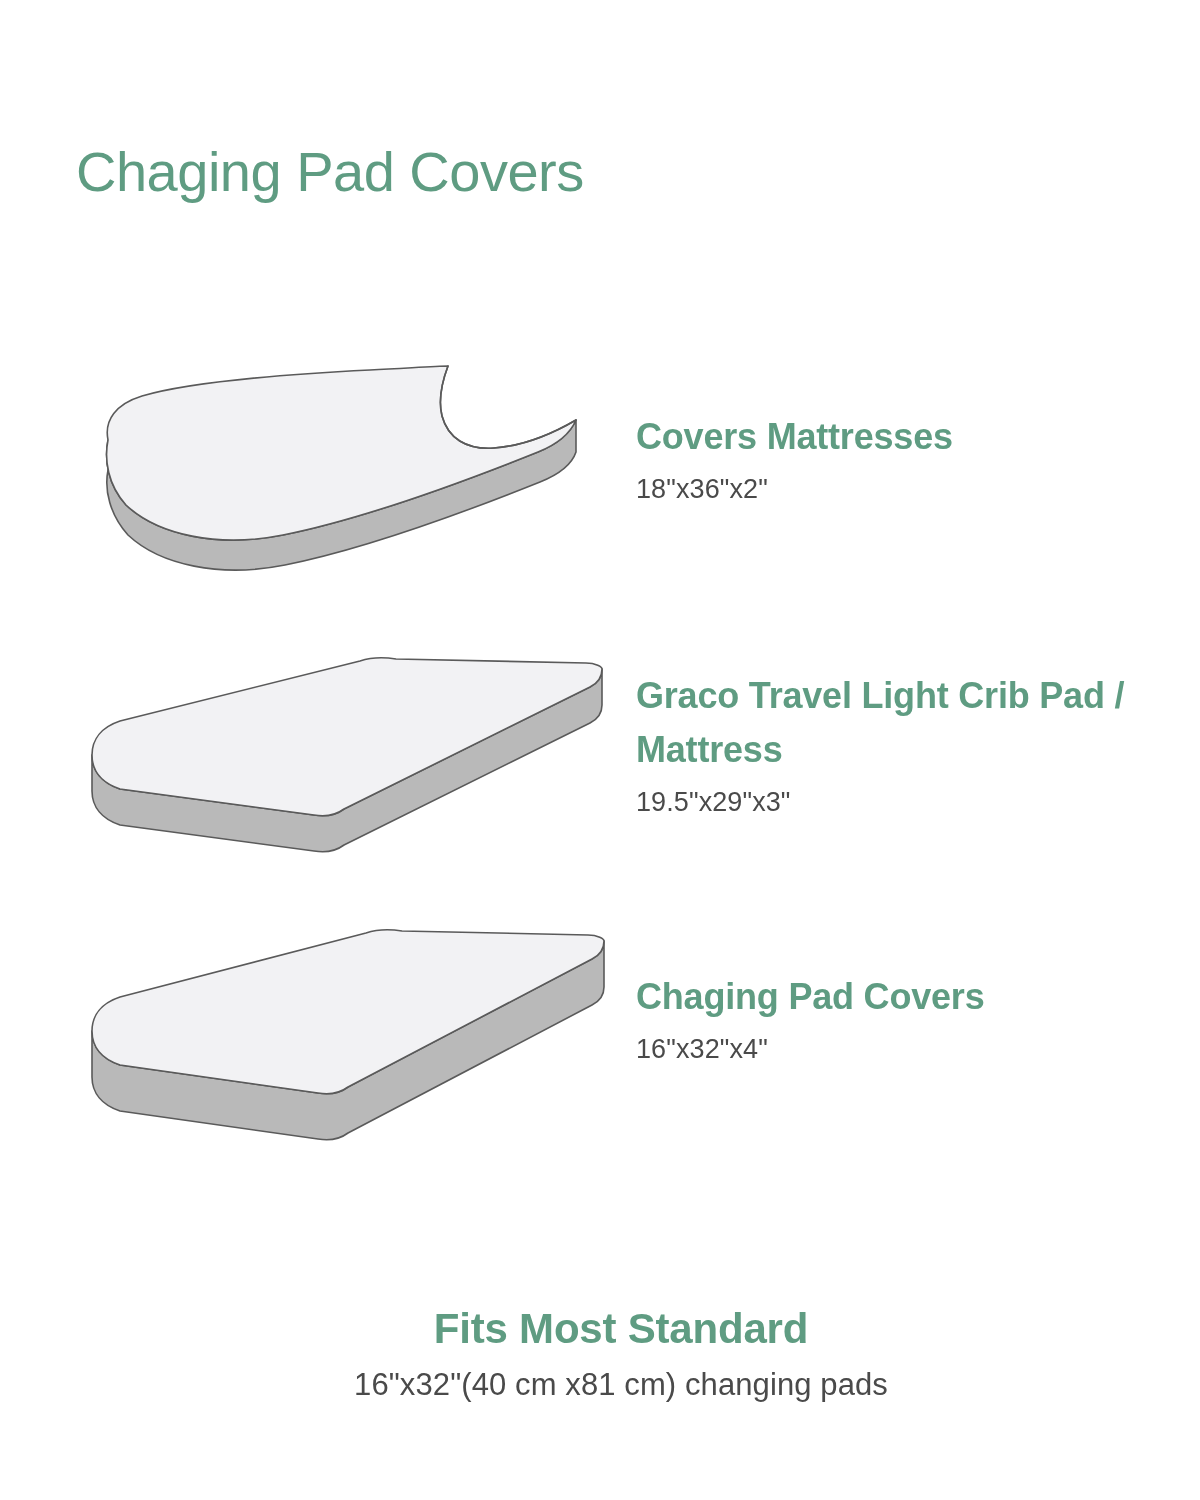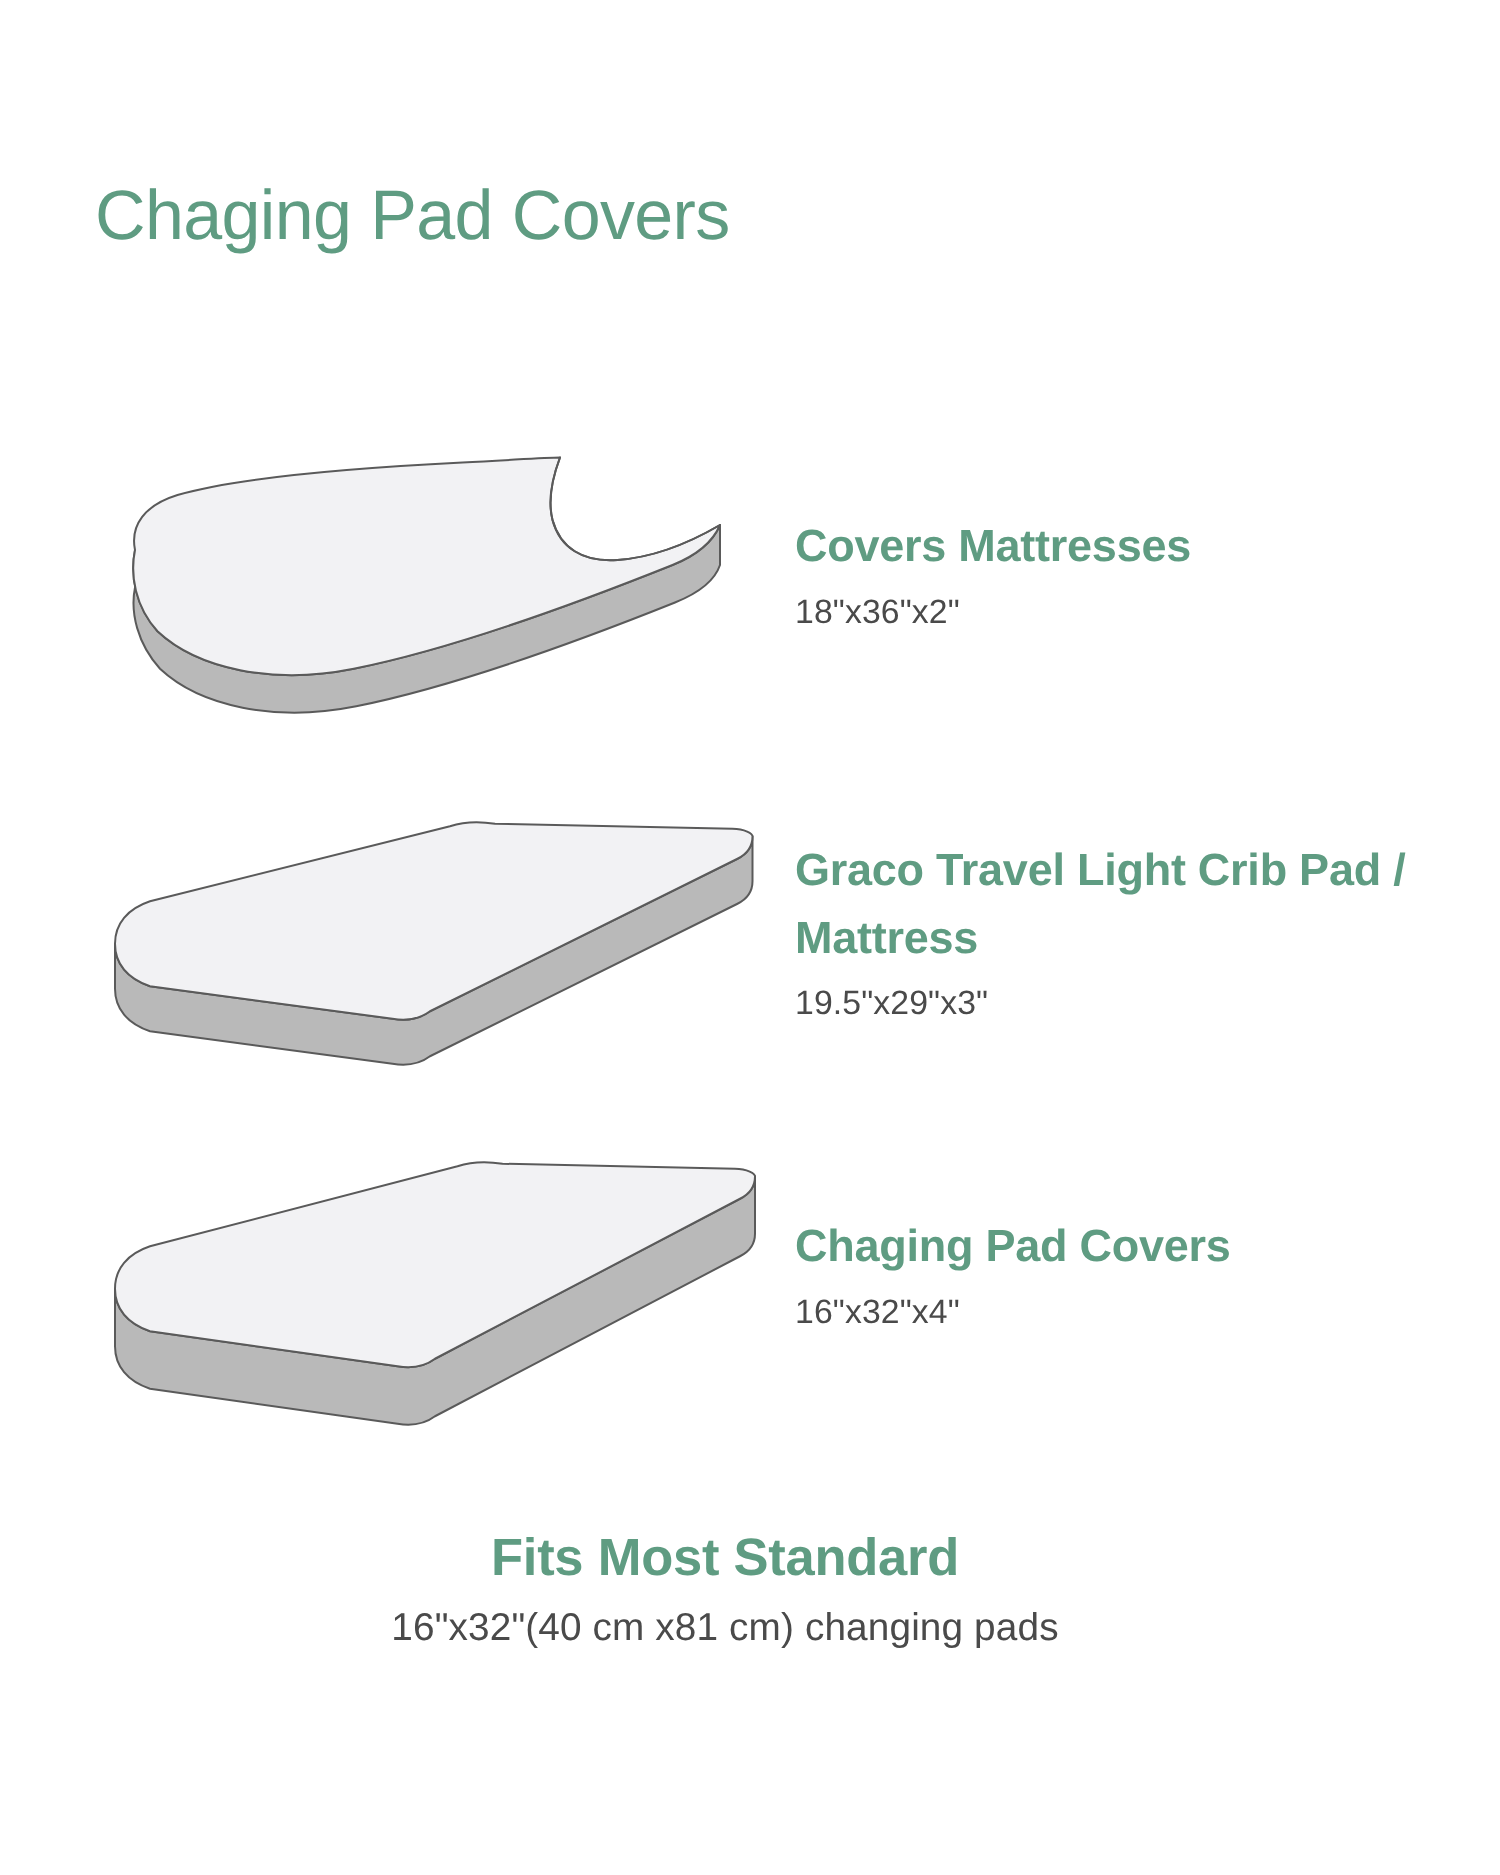--- a/index.html
+++ b/index.html
@@ -82,23 +82,24 @@
     font-weight: 400;
     color: #4a4a4a;
     margin: 6px 0 0 0;
     letter-spacing: 0.1px;
   }
 
   
   .footer {
     position: absolute;
     left: 0;
-    top: 1218px;
+    top: 1301px;
     width: 1160px;
     text-align: center;
+    padding-left: 41px;
   }
   .footer-head {
     font-size: 42px;
     line-height: 56px;
     font-weight: 700;
     letter-spacing: -0.2px;
     color: #5f9c82;
     margin: 0;
   }
   .footer-sub {

